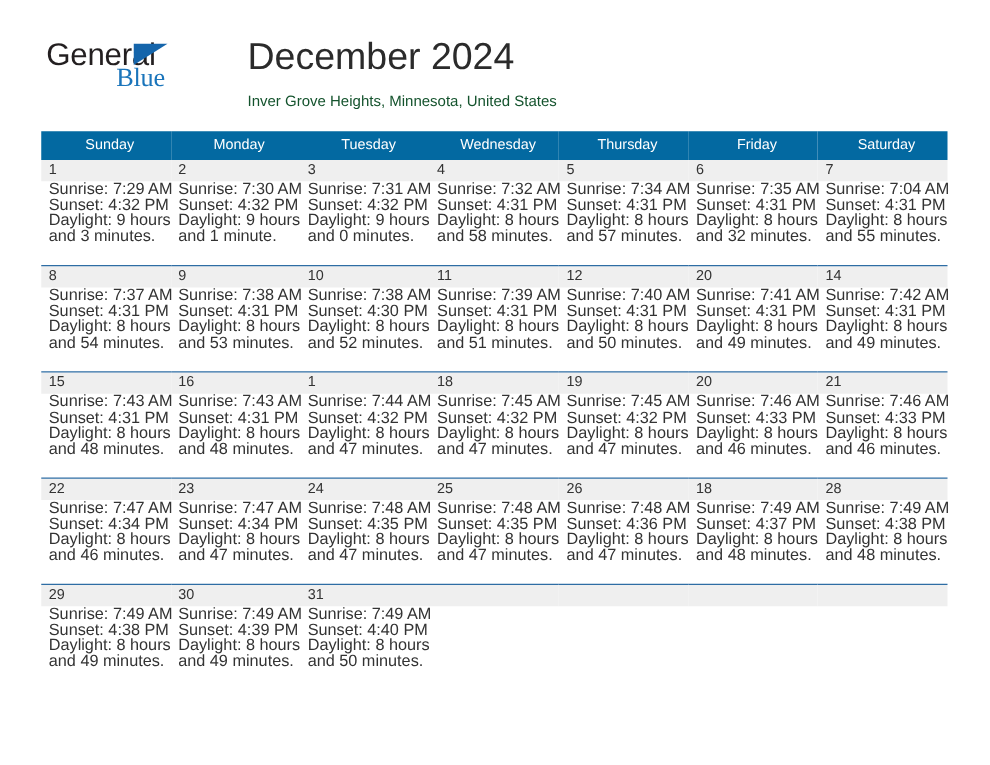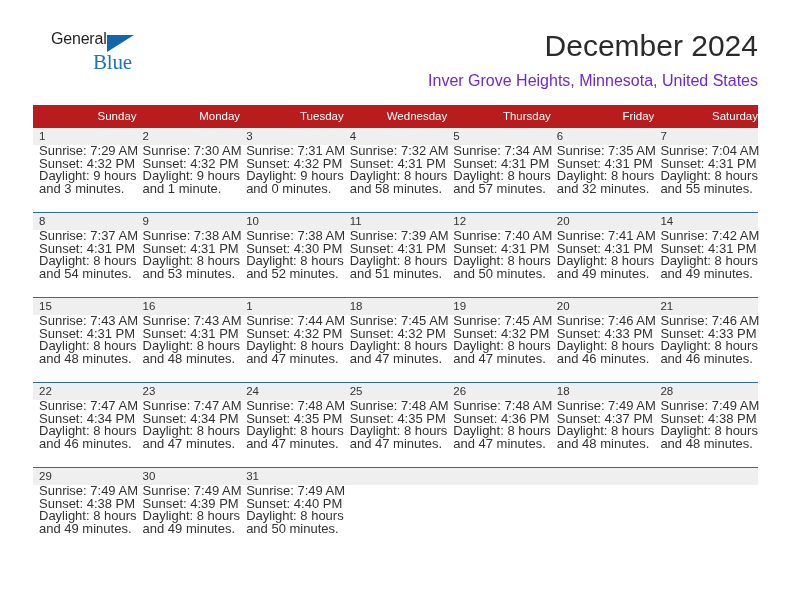--- a/index.html
+++ b/index.html
@@ -33,23 +33,23 @@
 
   .logo {
     position: absolute;
     left: 0;
     top: 2px;
     width: 180px;
     height: 52px;
   }
   .logo-general {
     position: absolute;
-    left: 18px;
+    left: 4px;
     top: 0;
-    font-size: 16px;
+    font-size: 25px;
     letter-spacing: -0.2px;
     color: #231f20;
     font-family: "Liberation Sans", sans-serif;
   }
   .logo-tri {
     position: absolute;
     left: 74px;
     top: 5px;
     width: 0;
     height: 0;
@@ -63,54 +63,54 @@
     font-size: 21px;
     letter-spacing: -0.2px;
     color: #1b75bb;
     font-family: Liberation Serif, serif;
   }
 
   .title-block {
     position: absolute;
     right: 0;
     top: 0;
-    text-align: right;
+    text-align: left;
     width: 560px;
   }
   .month-title {
     font-size: 30px;
     color: #2b2b2b;
     line-height: 36px;
     font-weight: normal;
     letter-spacing: 0px;
     white-space: nowrap;
   }
   .location-title {
-    font-size: 16px;
-    color: #6d28d9;
+    font-size: 12px;
+    color: #14532d;
     line-height: 22px;
     margin-top: 6px;
     white-space: nowrap;
   }
 
   
   .calendar {
     position: absolute;
     left: 33px;
     top: 105px;
     width: 725px;
     border-collapse: collapse;
     table-layout: fixed;
   }
   .calendar th {
-    background: #b91c1c;
+    background: #0369a1;
     color: #ffffff;
     font-size: 11.5px;
     font-weight: normal;
-    text-align: right;
+    text-align: center;
     padding: 5px 0 5px 6px;
     height: 11px;
     line-height: 13px;
     border: none;
   }
   .calendar td {
     vertical-align: top;
     padding: 0;
     border: none;
     border-top: 1.5px solid #2e6da4;

